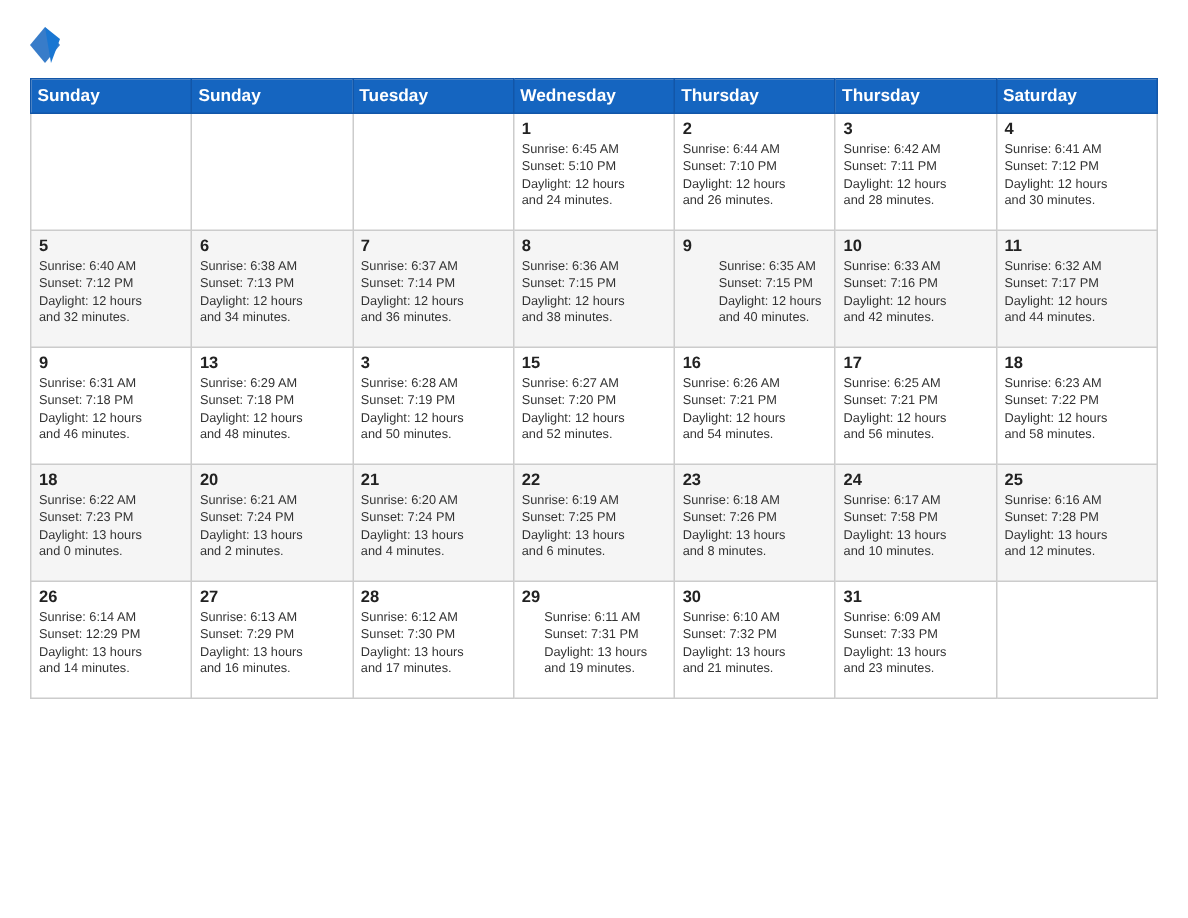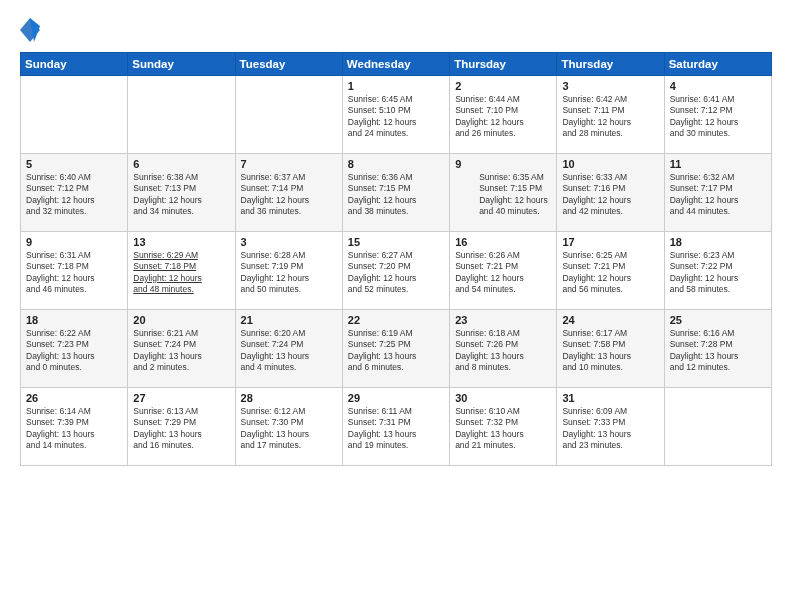--- a/index.html
+++ b/index.html
@@ -216,21 +216,21 @@
         <tr>
           <td>
             <span class="day-number">9</span>
             <div class="day-info" style="white-space: pre-line;">Sunrise: 6:31 AM
 Sunset: 7:18 PM
 Daylight: 12 hours
 and 46 minutes.</div>
           </td>
           <td>
             <span class="day-number">13</span>
-            <div class="day-info" style="white-space: pre-line; text-decoration: underline;">Sunrise: 6:29 AM
+            <div class="day-info" style="white-space: pre-line;">Sunrise: 6:29 AM
 Sunset: 7:18 PM
 Daylight: 12 hours
 and 48 minutes.</div>
           </td>
           <td>
             <span class="day-number">3</span>
             <div class="day-info" style="white-space: pre-line;">Sunrise: 6:28 AM
 Sunset: 7:19 PM
 Daylight: 12 hours
 and 50 minutes.</div>
@@ -312,41 +312,41 @@
             <div class="day-info" style="white-space: pre-line;">Sunrise: 6:16 AM
 Sunset: 7:28 PM
 Daylight: 13 hours
 and 12 minutes.</div>
           </td>
         </tr>
         <tr>
           <td>
             <span class="day-number">26</span>
             <div class="day-info" style="white-space: pre-line;">Sunrise: 6:14 AM
-Sunset: 7:39 PM
+Sunset: 12:29 PM
 Daylight: 13 hours
 and 14 minutes.</div>
           </td>
           <td>
             <span class="day-number">27</span>
             <div class="day-info" style="white-space: pre-line;">Sunrise: 6:13 AM
 Sunset: 7:29 PM
 Daylight: 13 hours
 and 16 minutes.</div>
           </td>
           <td>
             <span class="day-number">28</span>
             <div class="day-info" style="white-space: pre-line;">Sunrise: 6:12 AM
 Sunset: 7:30 PM
 Daylight: 13 hours
 and 17 minutes.</div>
           </td>
           <td>
             <span class="day-number">29</span>
-            <div class="day-info" style="white-space: pre-line;">Sunrise: 6:11 AM
+            <div class="day-info" style="white-space: pre-line; margin-left: 15px;">Sunrise: 6:11 AM
 Sunset: 7:31 PM
 Daylight: 13 hours
 and 19 minutes.</div>
           </td>
           <td>
             <span class="day-number">30</span>
             <div class="day-info" style="white-space: pre-line;">Sunrise: 6:10 AM
 Sunset: 7:32 PM
 Daylight: 13 hours
 and 21 minutes.</div>

